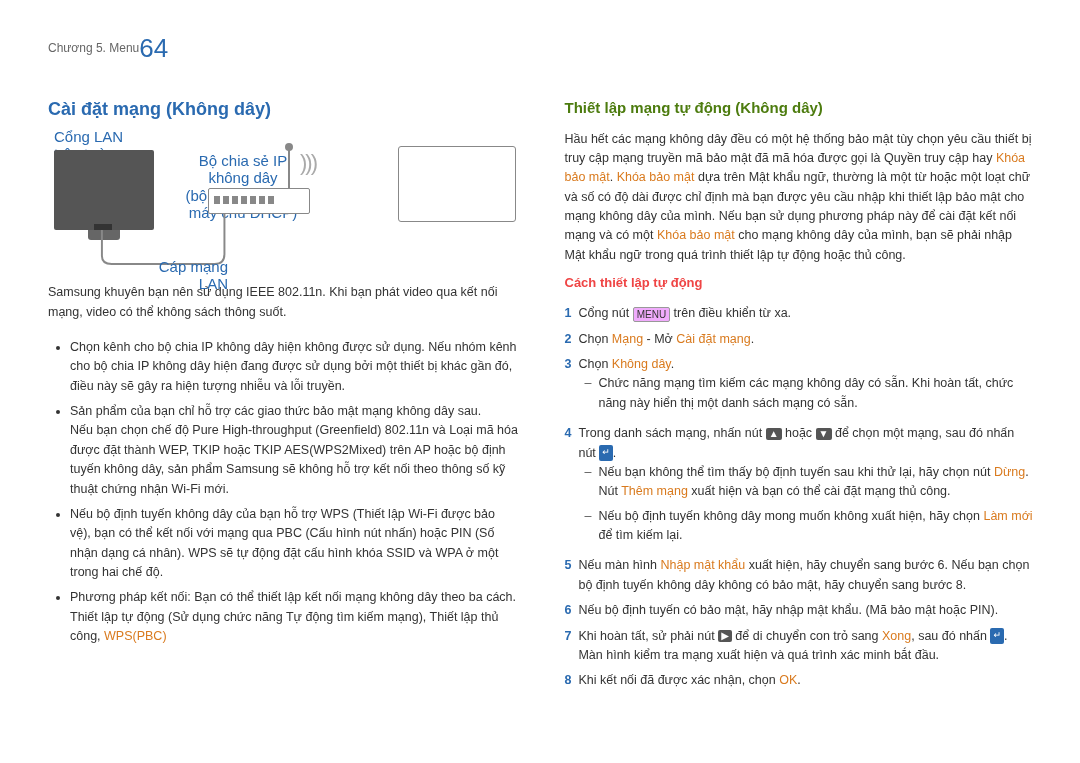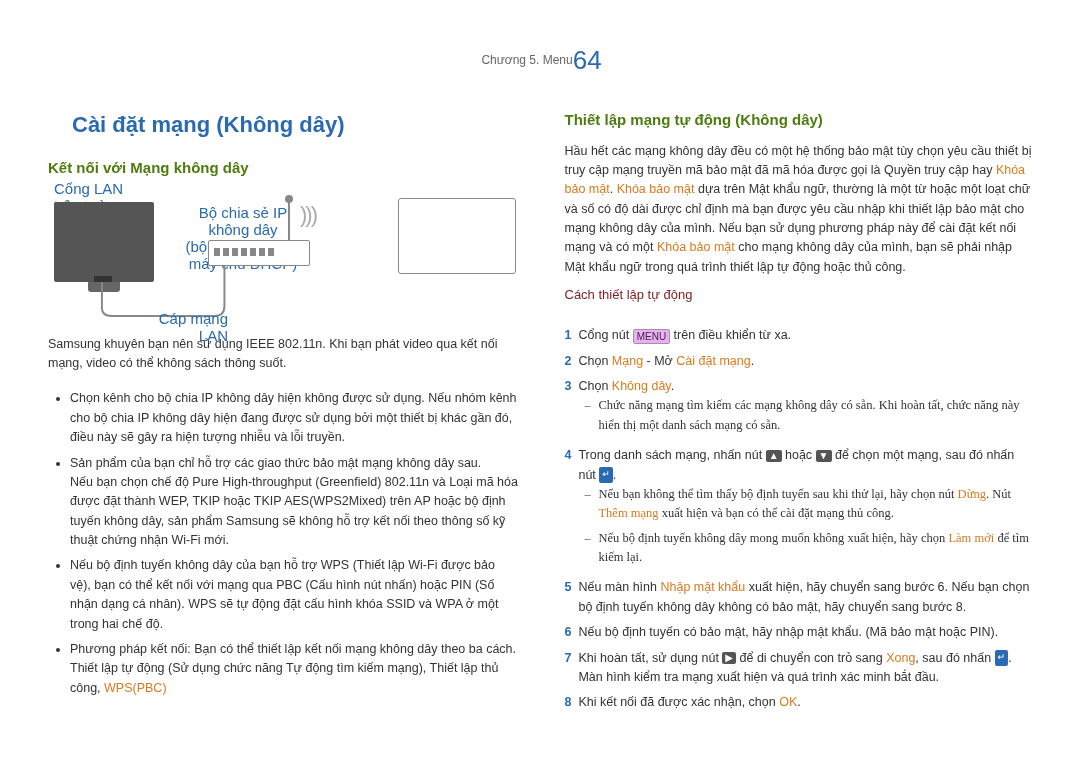--- a/index.html
+++ b/index.html
@@ -6,35 +6,35 @@
   body {
     font-family: Arial, "Helvetica Neue", Helvetica, sans-serif;
     font-size: 12.5px;
     color: #333;
     background: #fff;
     width: 1080px;
     height: 763px;
     padding: 28px 45px 30px 48px;
     line-height: 1.55;
   }
-  .header-row { display: flex; justify-content: center; align-items: center; margin-bottom: 28px; margin-top: 12px; }
+  .header-row { display: flex; justify-content: flex-start; align-items: center; margin-bottom: 28px; }
   .breadcrumb { font-size: 12px; color: #666; }
   .page-number { font-size: 26px; font-weight: 300; color: #2a6ab0; }
   .columns { display: flex; gap: 46px; }
   .col { flex: 1; min-width: 0; }
-  h2 { font-size: 22px; font-weight: 600; color: #2a6ab0; margin-bottom: 14px; margin-left: 24px; }
+  h2 { font-size: 18px; font-weight: 600; color: #2a6ab0; margin-bottom: 14px; }
   h3 { font-size: 15px; font-weight: 600; color: #4d7c0f; margin-bottom: 10px; }
-  h4 { font-size: 13px; font-weight: 400; color: #7f1d1d; margin: 8px 0 21px; }
+  h4 { font-size: 13px; font-weight: 700; color: #ef4444; margin: 8px 0 11px; }
   p { margin-bottom: 4px; }
   ul { list-style: disc; padding-left: 22px; margin-top: 16px; }
   li { margin-bottom: 6px; }
   ol { list-style: none; padding-left: 0; margin-top: 4px; }
   ol > li { display: flex; gap: 7px; margin-bottom: 6px; }
   .step-num { color: #2a6ab0; font-weight: 700; flex-shrink: 0; }
-  .sub-dash { padding-left: 20px; position: relative; margin-bottom:5px;font-family:Liberation Serif, serif; }
+  .sub-dash { padding-left: 20px; position: relative; margin-bottom:5px; }
   .sub-dash::before { content: "–"; position: absolute; left: 6px; top: 0; color:#555; }
   .orange { color: #d97a1e; }
   .btn-icon {
     display: inline-block;
     background: #555;
     color: #fff;
     border-radius: 2px;
     padding: 0 3px;
     line-height: 1.2;
     font-size: 10px;
@@ -93,21 +93,20 @@
 
 <div class="header-row">
   <div class="breadcrumb">Chương 5. Menu</div>
   <div class="page-number">64</div>
 </div>
 
 <div class="columns">
 
   <div class="col">
     <h2>Cài đặt mạng (Không dây)</h2>
-    <h3>Kết nối với Mạng không dây</h3>
 
     <div class="diagram">
       <div class="label-tiny lbl-port">Cổng LAN trên tường</div>
       <div class="monitor-back"></div>
       <div class="monitor-slot"></div>
       <div class="monitor-stand"></div>
       <div class="label-tiny lbl-router" style="white-space:pre-line">Bộ chia sẻ IP không dây
 (bộ định tuyến có máy chủ DHCP)</div>
       <div class="antenna"></div>
       <div class="router-box"></div>
@@ -176,21 +175,21 @@
       <li>
         <span class="step-num">5</span>
         <div class="li-content"><span>Nếu màn hình </span><span class="orange">Nhập mật khẩu</span><span> xuất hiện, hãy chuyển sang bước 6. Nếu bạn chọn bộ định tuyến không dây không có bảo mật, hãy chuyển sang bước 8.</span></div>
       </li>
       <li>
         <span class="step-num">6</span>
         <div class="li-content"><span>Nếu bộ định tuyến có bảo mật, hãy nhập mật khẩu. (Mã bảo mật hoặc PIN).</span></div>
       </li>
       <li>
         <span class="step-num">7</span>
-        <div class="li-content"><span>Khi hoàn tất, sử dụng nút </span><span class="btn-icon">▶</span><span> để di chuyển con trỏ sang </span><span class="orange">Xong</span><span>, sau đó nhấn </span><span class="kv-chip">↵</span><span>. Màn hình kiểm tra mạng xuất hiện và quá trình xác minh bắt đầu.</span></div>
+        <div class="li-content"><span>Khi hoàn tất, sử phải nút </span><span class="btn-icon">▶</span><span> để di chuyển con trỏ sang </span><span class="orange">Xong</span><span>, sau đó nhấn </span><span class="kv-chip">↵</span><span>. Màn hình kiểm tra mạng xuất hiện và quá trình xác minh bắt đầu.</span></div>
       </li>
       <li>
         <span class="step-num">8</span>
         <div class="li-content"><span>Khi kết nối đã được xác nhận, chọn </span><span class="orange">OK</span><span>.</span></div>
       </li>
     </ol>
   </div>
 
 </div>
 

